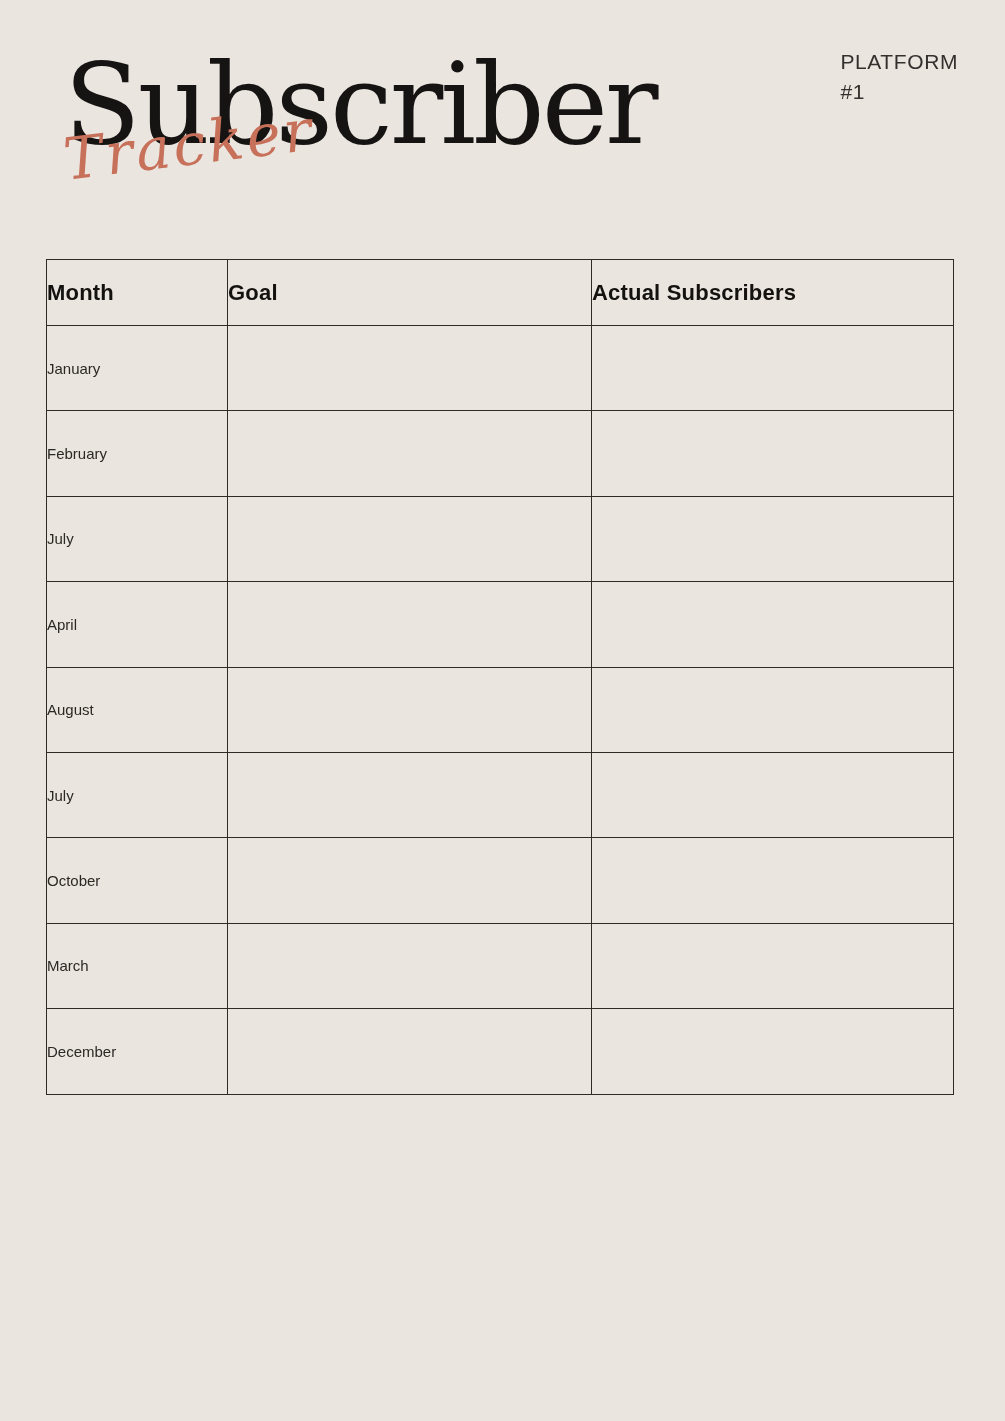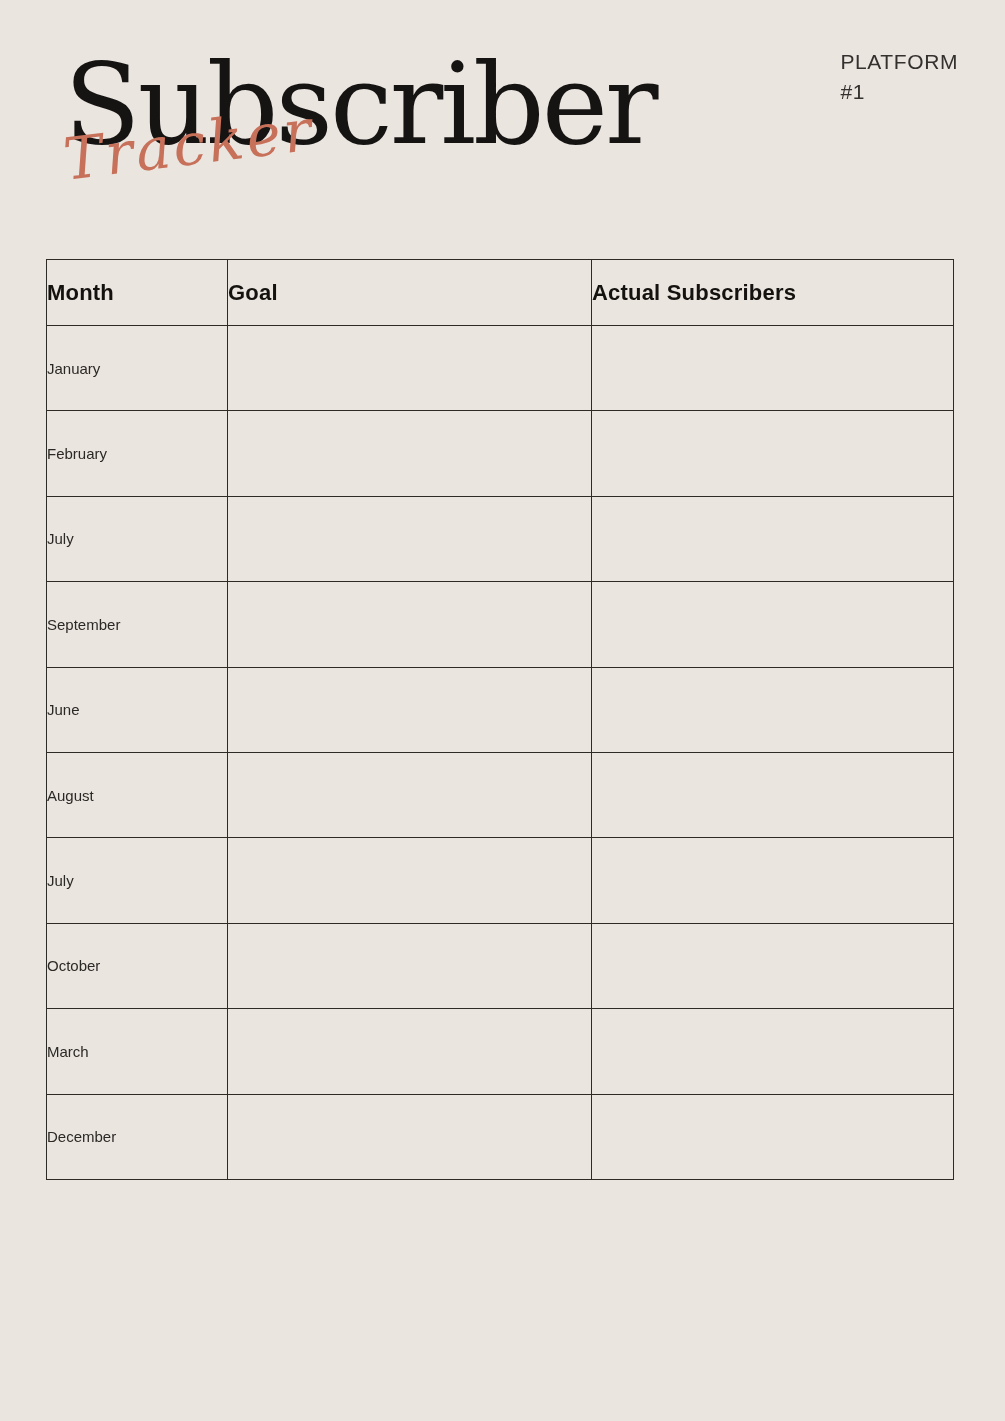--- a/index.html
+++ b/index.html
@@ -129,26 +129,21 @@
         <td class="month-cell">February</td>
         <td class="fill-cell"></td>
         <td class="fill-cell"></td>
       </tr>
       <tr>
         <td class="month-cell">July</td>
         <td class="fill-cell"></td>
         <td class="fill-cell"></td>
       </tr>
       <tr>
-        <td class="month-cell">September</td>
-        <td class="fill-cell"></td>
-        <td class="fill-cell"></td>
-      </tr>
-      <tr>
-        <td class="month-cell">June</td>
+        <td class="month-cell">April</td>
         <td class="fill-cell"></td>
         <td class="fill-cell"></td>
       </tr>
       <tr>
         <td class="month-cell">August</td>
         <td class="fill-cell"></td>
         <td class="fill-cell"></td>
       </tr>
       <tr>
         <td class="month-cell">July</td>

